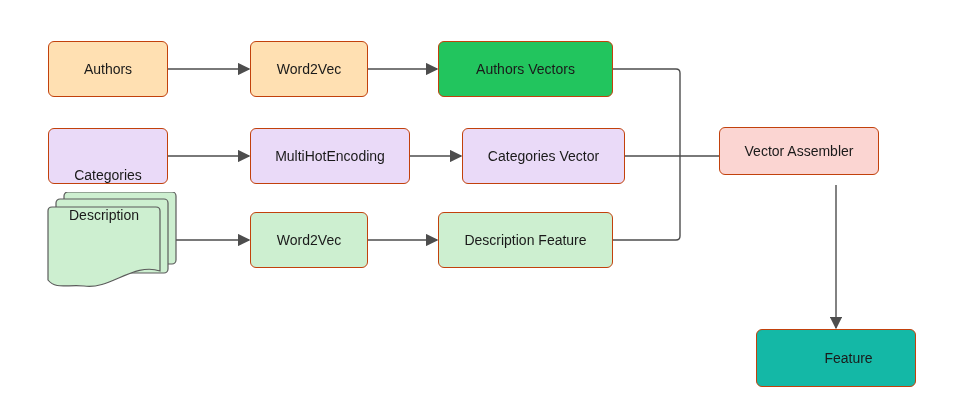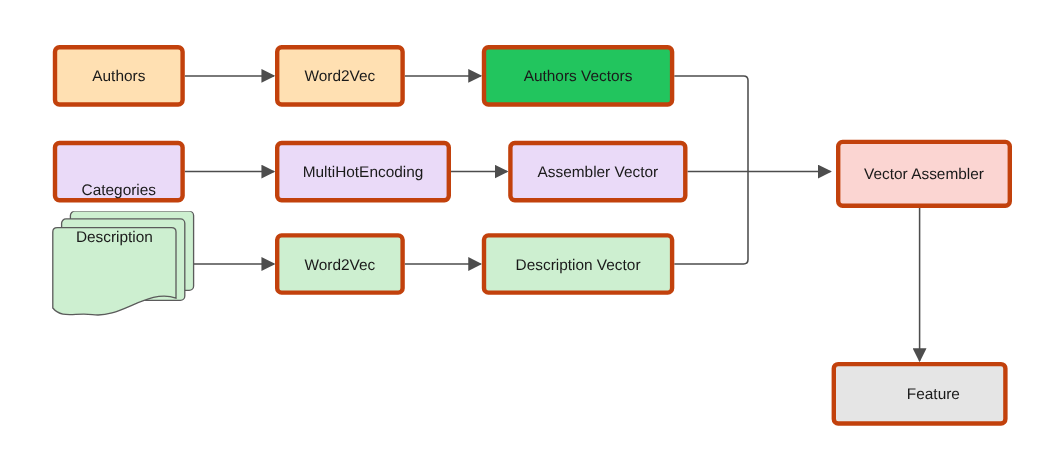--- a/index.html
+++ b/index.html
@@ -3,37 +3,37 @@
 <meta charset="utf-8">
 <style>
   html,body{margin:0;padding:0;background:#ffffff;}
   .canvas{
     position:relative;width:964px;height:416px;background:#ffffff;overflow:hidden;
     font-family:"Liberation Sans",sans-serif;color:#1a1a1a;
   }
   .edges{position:absolute;left:0;top:0;}
   .node{
     position:absolute;display:flex;align-items:center;justify-content:center;
-    border:4px solid #c2410c;border-radius:6px;font-size:14px;text-align:center;
+    border:1px solid #c2410c;border-radius:6px;font-size:14px;text-align:center;
     box-sizing:border-box;
   }
   
   #n-authors          {left:48px;  top:41px;  width:120px; height:56px; background:#FFE0B2;}
   #n-w2v-a            {left:250px; top:41px;  width:118px; height:56px; background:#FFE0B2;}
   #n-authors-vectors  {left:438px; top:41px;  width:175px; height:56px; background:#22c55e;}
   
   #n-categories       {left:48px;  top:128px; width:120px; height:56px; background:#EADAF8;align-items:flex-end;}
   #n-multihot         {left:250px; top:128px; width:160px; height:56px; background:#EADAF8;align-items:center;}
   #n-categories-vector{left:462px; top:128px; width:163px; height:56px; background:#EADAF8;}
   
   #n-w2v-d            {left:250px; top:212px; width:118px; height:56px; background:#CDEFD0;}
   #n-description-vector{left:438px;top:212px; width:175px; height:56px; background:#CDEFD0;}
   
-  #n-assembler        {left:760px; top:127px; width:160px; height:62px; background:#FBD5D2;}
-  #n-feature          {left:756px; top:329px; width:160px; height:58px; background:#e5e5e5;padding-left:25px;}
+  #n-assembler        {left:719px; top:127px; width:160px; height:48px; background:#FBD5D2;}
+  #n-feature          {left:756px; top:329px; width:160px; height:58px; background:#14b8a6;padding-left:25px;}
   
   .doc-stack{position:absolute;left:46px;top:192px;width:134px;height:102px;}
   .doc-stack svg{position:absolute;left:0;top:0;}
   .doc-label{
     position:absolute;left:2px;top:15px;width:112px;height:70px;
     display:flex;align-items:flex-start;justify-content:center;font-size:14px;
   }
 </style>
 </head>
 <body>
@@ -70,42 +70,42 @@
     <span>Authors Vectors</span>
   </div>
 
   <div class="node" id="n-categories">
     <span>Categories</span>
   </div>
   <div class="node" id="n-multihot">
     <span>MultiHotEncoding</span>
   </div>
   <div class="node" id="n-categories-vector">
-    <span>Assembler Vector</span>
+    <span>Categories Vector</span>
   </div>
 
   <div class="doc-stack" id="n-description">
     <svg width="134" height="102" viewBox="0 0 134 102">
       <g stroke="#5b5b5b" stroke-width="1.2" fill="#CDEFD0">
         <rect x="18" y="0" width="112" height="72" rx="4"></rect>
         <rect x="10" y="7" width="112" height="74" rx="4"></rect>
         <path d="M2,19 Q2,15 6,15 L110,15 Q114,15 114,19 L114,79
                  C 88,70 64,98 38,94 C 22,92 10,98 2,88 Z"></path>
       </g>
     </svg>
     <div class="doc-label">
       <span>Description</span>
     </div>
   </div>
 
   <div class="node" id="n-w2v-d">
     <span>Word2Vec</span>
   </div>
   <div class="node" id="n-description-vector">
-    <span>Description Vector</span>
+    <span>Description Feature</span>
   </div>
 
   <div class="node" id="n-assembler">
     <span>Vector Assembler</span>
   </div>
   <div class="node" id="n-feature">
     <span>Feature</span>
   </div>
 
 </div>

